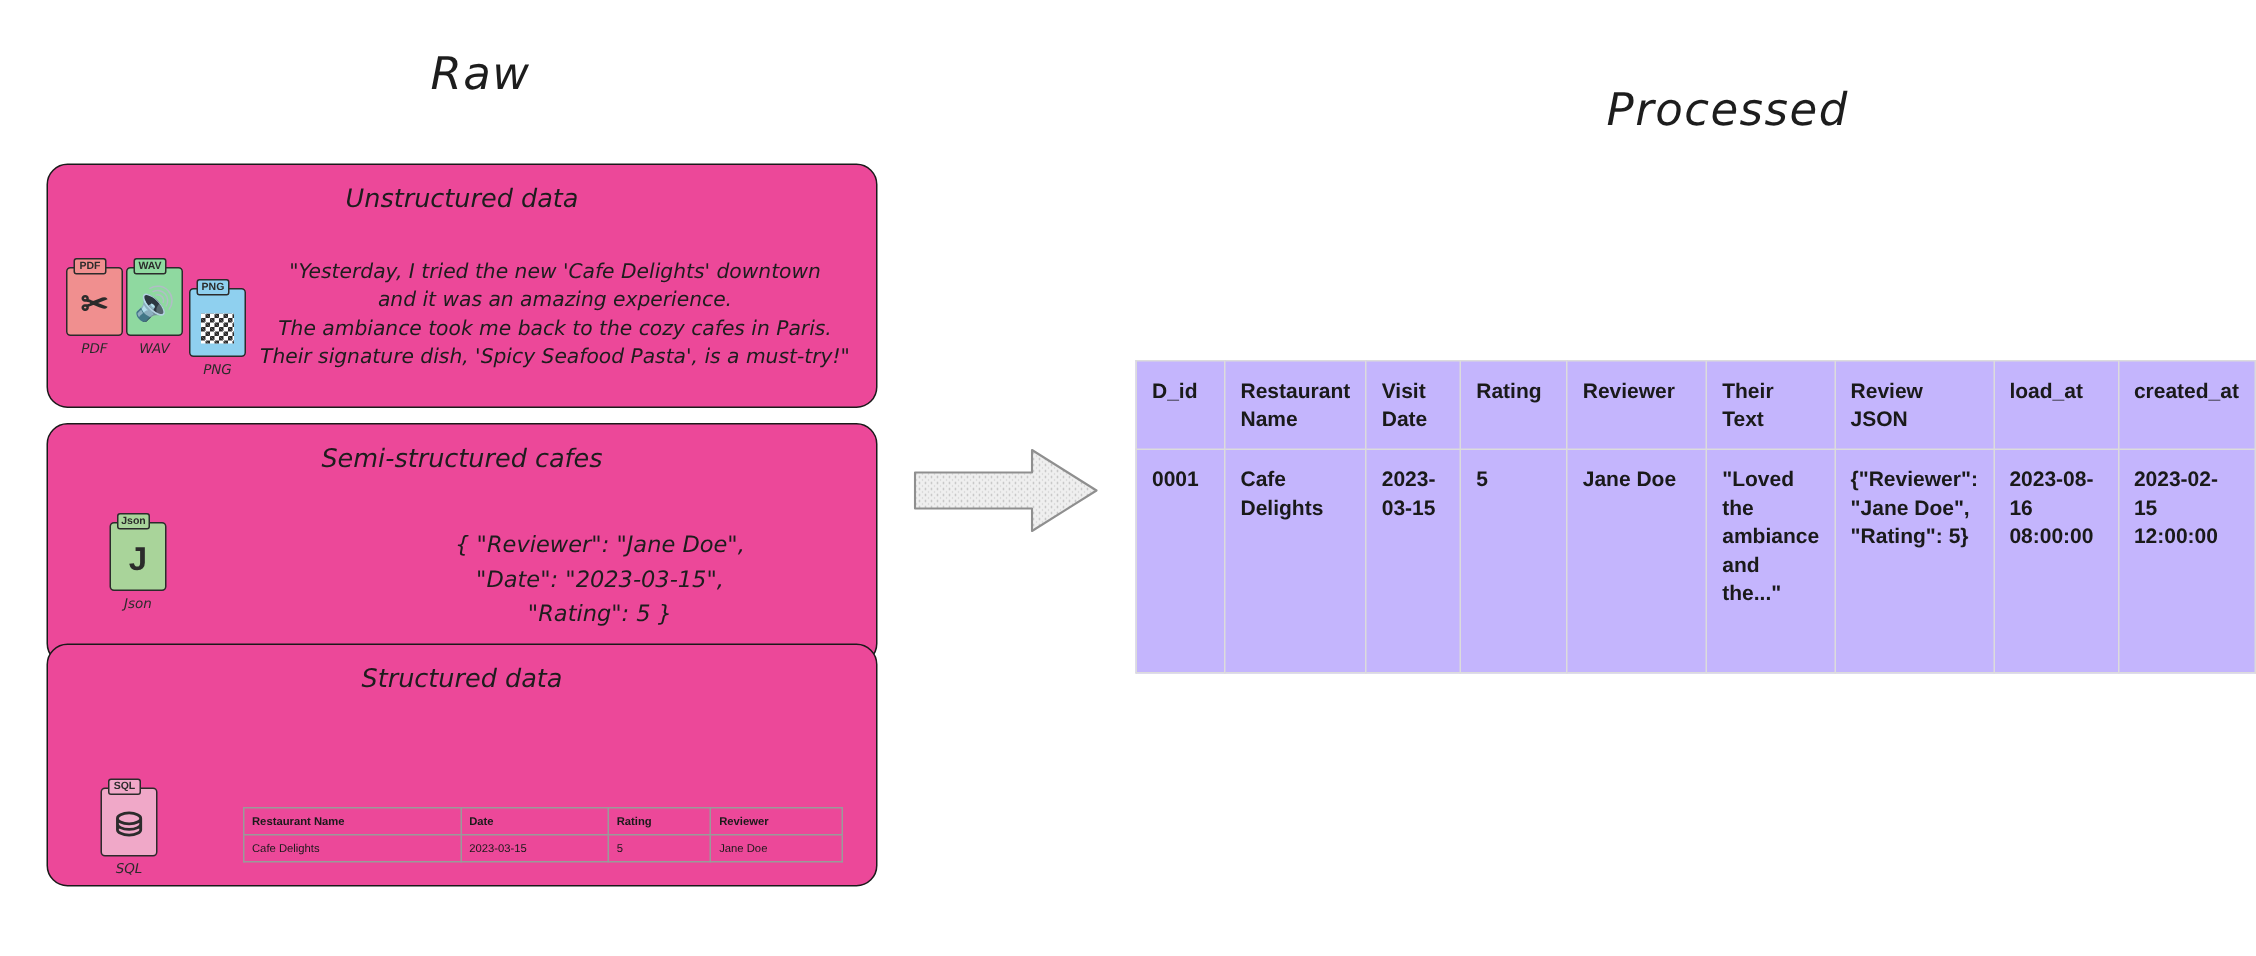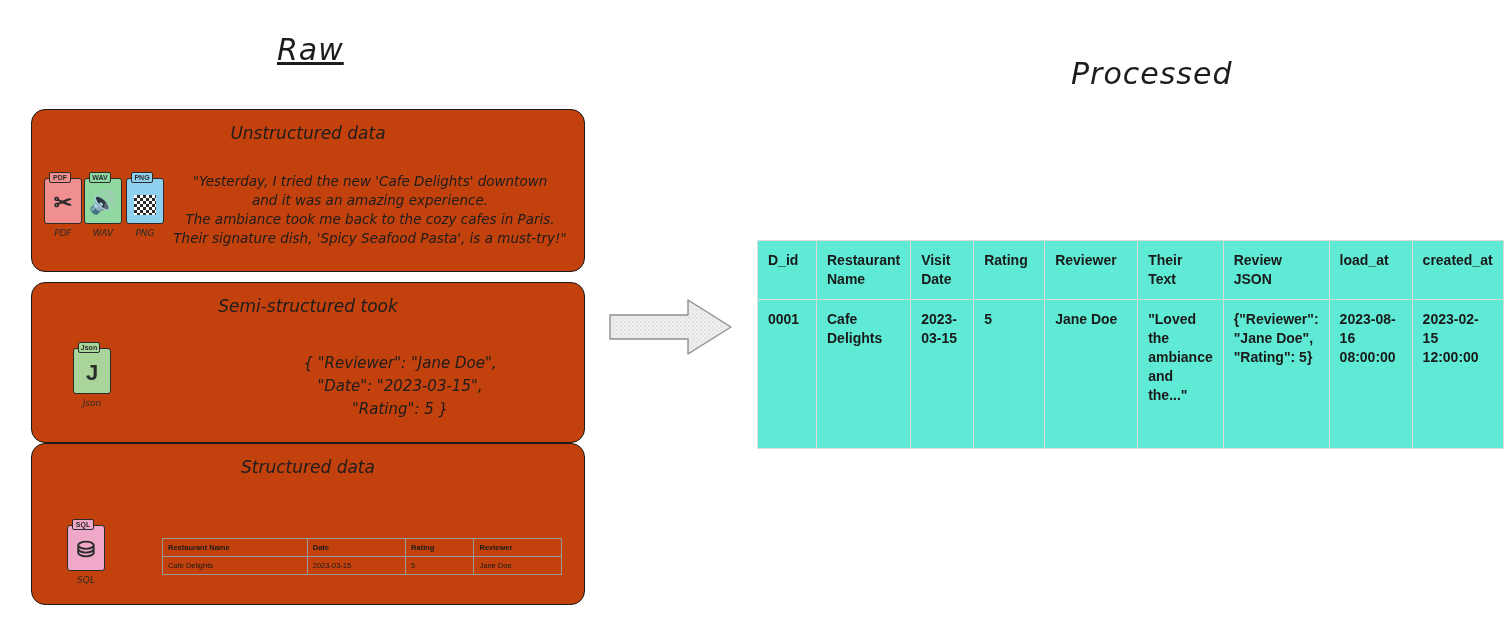--- a/index.html
+++ b/index.html
@@ -21,34 +21,34 @@
   }
 
   
   .col-title {
     position: absolute;
     font-size: 30px;
     color: #1d1d1d;
     letter-spacing: 1px;
     white-space: nowrap;
   }
-  #raw-title { left: 277px; top: 32px; text-decoration: underline; }
+  #raw-title { left: 287px; top: 32px; }
   #processed-title { left: 1071px; top: 56px; }
 
   
   .card {
     position: absolute;
     border: 1.6px solid #1a1a1a;
     border-radius: 14px;
-    background: #c2410c;
+    background: #ec4899;
     box-sizing: border-box;
   }
   #card-unstructured { left: 31px; top: 109px; width: 554px; height: 163px; }
   #card-semi        { left: 31px; top: 282px; width: 554px; height: 161px; }
-  #card-structured  { left: 31px; top: 443px; width: 554px; height: 162px; padding-left: 40px; }
+  #card-structured  { left: 31px; top: 429px; width: 554px; height: 162px; padding-left: 40px; }
 
   .card-title {
     position: absolute;
     left: 0; right: 0;
     top: 13px;
     text-align: center;
     font-size: 17px;
     color: #1d1d1d;
   }
 
@@ -100,21 +100,21 @@
     font-style: italic;
   }
   .pdf .sheet, .pdf .tab { background: #f08f8f; }
   .wav .sheet, .wav .tab { background: #8fd9a0; }
   .png .sheet, .png .tab { background: #8fd0ef; }
   .json .sheet, .json .tab { background: #a9d49a; }
   .sql .sheet, .sql .tab { background: #f0a8c8; }
 
   #icon-pdf  { left: 44px;  top: 178px; }
   #icon-wav  { left: 84px;  top: 178px; }
-  #icon-png  { left: 126px; top: 178px; padding-left: 43px; }
+  #icon-png  { left: 126px; top: 192px; padding-left: 43px; }
   #icon-json { left: 73px;  top: 348px; }
   #icon-sql  { left: 67px;  top: 525px; }
 
   .png-pattern {
     position: absolute;
     left: 8px; top: 17px;
     width: 22px; height: 20px;
     background-image:
       linear-gradient(45deg, #2b2b2b 25%, transparent 25%, transparent 75%, #2b2b2b 75%),
       linear-gradient(45deg, #2b2b2b 25%, transparent 25%, transparent 75%, #2b2b2b 75%);
@@ -175,21 +175,21 @@
     height: 60px;
   }
 
   
   #processed-table {
     position: absolute;
     left: 757px;
     top: 240px;
     border-collapse: collapse;
     font-size: 14px;
-    background: #5eead4;
+    background: #c4b5fd;
   }
   #processed-table th,
   #processed-table td {
     border: 1px solid #dcdcdc;
     padding: 10px 10px;
     vertical-align: top;
     text-align: left;
     line-height: 19px;
     color: #1a1a1a;
   }
@@ -235,21 +235,21 @@
   <div class="png-pattern"></div>
   <div class="file-label hand">PNG</div>
 </div>
 
 <div class="quote-text hand">"Yesterday, I tried the new 'Cafe Delights' downtown
 and it was an amazing experience.
 The ambiance took me back to the cozy cafes in Paris.
 Their signature dish, 'Spicy Seafood Pasta', is a must-try!"</div>
 
 <div class="card" id="card-semi">
-  <div class="card-title hand">Semi-structured took</div>
+  <div class="card-title hand">Semi-structured cafes</div>
 </div>
 
 <div class="file-icon json" id="icon-json">
   <div class="sheet"></div>
   <div class="tab">Json</div>
   <div class="glyph">J</div>
   <div class="file-label hand">Json</div>
 </div>
 
 <div class="json-text hand">{  "Reviewer": "Jane Doe",

